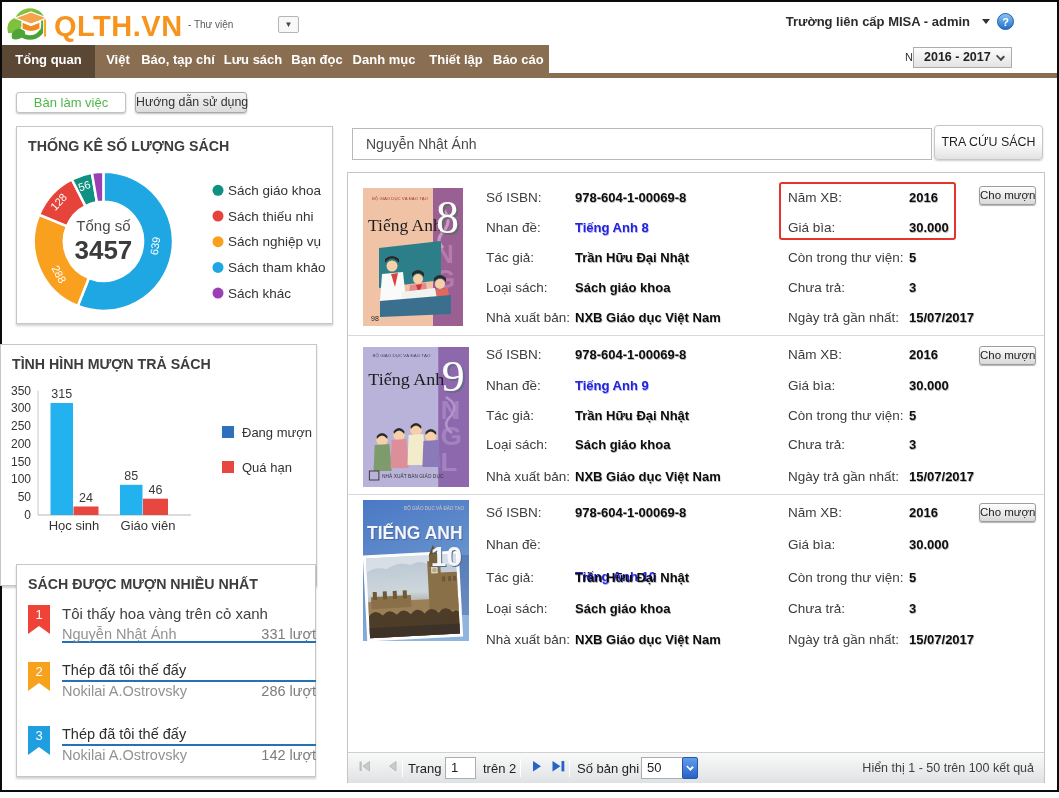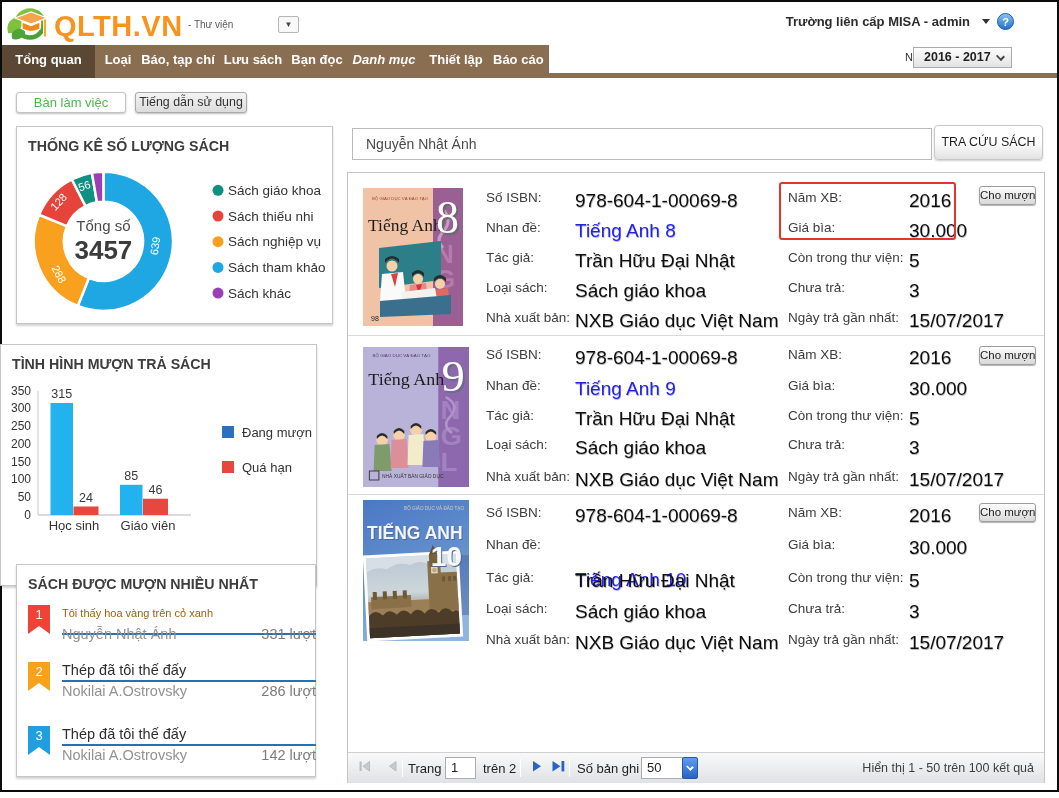--- a/index.html
+++ b/index.html
@@ -31,21 +31,21 @@
 .p2 { left:0; top:344px; width:317px; height:242px; }
 .p3 { left:16px; top:564px; width:300px; height:213px; }
 .ptitle { position:absolute; left:11px; top:11px; font-size:14.2px; font-weight:bold; color:#3d3d3d; }
 
 .search { left:352px; top:128px; width:580px; height:32px; border:1px solid #b9b9b9; font-size:14px; color:#4a4a4a; line-height:30px; padding-left:13px; }
 .btn-search { left:934px; top:125px; width:109px; height:35px; background:linear-gradient(#ffffff 45%,#e2e2e2); border:1px solid #c6c6c6; border-radius:4px; box-shadow:0 1px 2px rgba(0,0,0,0.2); font-size:12.4px; color:#1f1f1f; text-align:center; line-height:33px; }
 
 .results { left:347px; top:172px; width:698px; height:611px; border:1px solid #c5c5c5; background:#fff; }
 .rowsep { position:absolute; left:0; width:696px; height:1px; background:#d9d9d9; }
 .fl { position:absolute; font-size:13.5px; color:#3c3c3c;text-align:right; }
-.fv { position:absolute; font-size:19px; color:#0d0d0d; font-weight:normal; text-shadow:0.6px 0.6px 0 rgba(60,60,60,0.35); }
+.fv { position:absolute; font-size:13px; color:#0d0d0d; font-weight:bold; text-shadow:0.6px 0.6px 0 rgba(60,60,60,0.35); }
 .fv-link { color:#2323dc; text-shadow:0.6px 0.6px 0 rgba(35,35,220,0.35); }
 .redbox { position:absolute; left:431px; width:177px; height:58px; border:2.5px solid #e5352b; border-radius:3px; }
 .chomuon { position:absolute; left:631px; width:57px; white-space:nowrap; height:19px; background:linear-gradient(#fefefe,#d8d8d8); border:1px solid #9d9d9d; border-radius:3px; box-shadow:0 1px 1px rgba(0,0,0,0.3); font-size:11.5px; color:#222; text-align:center; line-height:17px; }
 
 .pagebar { position:absolute; left:0; top:579px; width:696px; height:31px; background:linear-gradient(#f9f9f9,#dfe2e4); border-top:1px solid #cfcfcf; }
 .pg { position:absolute; font-size:13px; color:#222; top:8px; }
 .pgsep { position:absolute; top:6px; width:1px; height:18px; background:#c2c2c2; border-right:1px solid #fff; }
 .pginput { position:absolute; top:4px; height:22px; border:1px solid #abadb3; background:#fff; font-size:13px; color:#222; padding-left:5px; line-height:20px; }
 .hien { position:absolute; right:10px; top:8px; font-size:12.5px; color:#3f3f3f; }
 </style>
@@ -83,33 +83,33 @@
     </defs>
   <circle cx="8.5" cy="8.5" r="8" fill="url(#hg)" stroke="#1b5faf" stroke-width="1"></circle>
   <text x="8.5" y="12.5" text-anchor="middle" font-size="11" font-weight="bold" fill="#fff" font-family="Liberation Sans">?</text>
 </svg>
 
 <div class="abs navband">
   <div class="abs navleft"></div>
   <div class="abs navbot"></div>
   <div class="abs tab-act"></div>
   <div class="tab" style="left:0; width:93px;">Tổng quan</div>
-  <div class="tab" style="left:96px; width:40px;">Loại</div>
+  <div class="tab" style="left:96px; width:40px;">Việt</div>
   <div class="tab" style="left:137px; width:78px;">Báo, tạp chí</div>
   <div class="tab" style="left:218px; width:66px;">Lưu sách</div>
   <div class="tab" style="left:289px; width:52px;">Bạn đọc</div>
-  <div class="tab" style="left:349px; width:66px;font-style:italic;">Danh mục</div>
+  <div class="tab" style="left:349px; width:66px;">Danh mục</div>
   <div class="tab" style="left:427px; width:54px;">Thiết lập</div>
   <div class="tab" style="left:491px; width:50px;">Báo cáo</div>
   <div class="abs nh-lbl">Năm học :</div>
   <div class="abs nh-dd">2016 - 2017<span class="nh-chev"></span></div>
 </div>
 
 <div class="abs btn1">Bàn làm việc</div>
-<div class="abs btn2">Tiếng dẫn sử dụng</div>
+<div class="abs btn2">Hướng dẫn sử dụng</div>
 
 <div class="abs panel p1">
   <div class="ptitle">THỐNG KÊ SỐ LƯỢNG SÁCH</div>
   <svg style="position:absolute; left:0; top:0;" width="315" height="196" viewBox="0 0 315 196">
     <g stroke="#fff" stroke-width="2.5">
       <path d="M86.4 44.7 A69.6 69.6 0 1 1 60.8 179.0 L71.9 151.0 A39.5 39.5 0 1 0 86.4 74.8 Z" fill="#1ea7e2"></path>
       <path d="M60.8 179.0 A69.6 69.6 0 0 1 22.1 87.7 L49.9 99.2 A39.5 39.5 0 0 0 71.9 151.0 Z" fill="#f9a01f"></path>
       <path d="M22.1 87.7 A69.6 69.6 0 0 1 54.8 52.3 L68.5 79.1 A39.5 39.5 0 0 0 49.9 99.2 Z" fill="#e6443b"></path>
       <path d="M54.8 52.3 A69.6 69.6 0 0 1 74.9 45.7 L79.9 75.3 A39.5 39.5 0 0 0 68.5 79.1 Z" fill="#0e9180"></path>
       <path d="M74.9 45.7 A69.6 69.6 0 0 1 86.4 44.7 L86.4 74.8 A39.5 39.5 0 0 0 79.9 75.3 Z" fill="#9b3fb5"></path>
@@ -169,21 +169,21 @@
     <rect x="221" y="116" width="12" height="12" fill="#e8473f"></rect>
     <text x="241" y="127" font-size="13" fill="#333">Quá hạn</text>
   </svg>
 </div>
 
 <div class="abs panel p3">
   <div class="ptitle">SÁCH ĐƯỢC MƯỢN NHIỀU NHẤT</div>
   <div class="book-item" style="position:absolute; left:0; top:38px;">
     <div style="position:absolute; left:11px; top:2px; width:22px; height:29px; background:#f04337; clip-path:polygon(0 0,100% 0,100% 100%,50% 72%,0 100%);"></div>
     <div style="position:absolute; left:11px; top:4px; width:22px; text-align:center; color:#fff; font-size:13px;">1</div>
-    <div style="position:absolute; left:45px; top:3px; width:254px; font-size:11px; line-height:15px; color:#a16207; border-bottom:2px solid #2372b5; padding-bottom:12px;">Tôi thấy hoa vàng trên cỏ xanh</div>
+    <div style="position:absolute; left:45px; top:3px; width:254px; font-size:15px; line-height:15px; color:#404040; border-bottom:2px solid #2372b5; padding-bottom:20px;">Tôi thấy hoa vàng trên cỏ xanh</div>
     <div style="position:absolute; left:45px; top:23px; font-size:14.5px; color:#929292; white-space:nowrap;">Nguyễn Nhật Ánh</div>
     <div style="position:absolute; left:45px; top:23px; width:254px; text-align:right; font-size:14.5px; color:#7c7c7c;">331 lượt</div>
   </div>
   <div class="book-item" style="position:absolute; left:0; top:95px;">
     <div style="position:absolute; left:11px; top:2px; width:22px; height:29px; background:#f6a21d; clip-path:polygon(0 0,100% 0,100% 100%,50% 72%,0 100%);"></div>
     <div style="position:absolute; left:11px; top:4px; width:22px; text-align:center; color:#fff; font-size:13px;">2</div>
     <div style="position:absolute; left:45px; top:3px; width:254px; font-size:14.5px; line-height:15px; color:#2d2d2d; border-bottom:2px solid #2372b5; padding-bottom:2px;">Thép đã tôi thế đấy</div>
     <div style="position:absolute; left:45px; top:23px; font-size:14.5px; color:#929292; white-space:nowrap;">Nokilai A.Ostrovsky</div>
     <div style="position:absolute; left:45px; top:23px; width:254px; text-align:right; font-size:14.5px; color:#7c7c7c;">286 lượt</div>
   </div>

